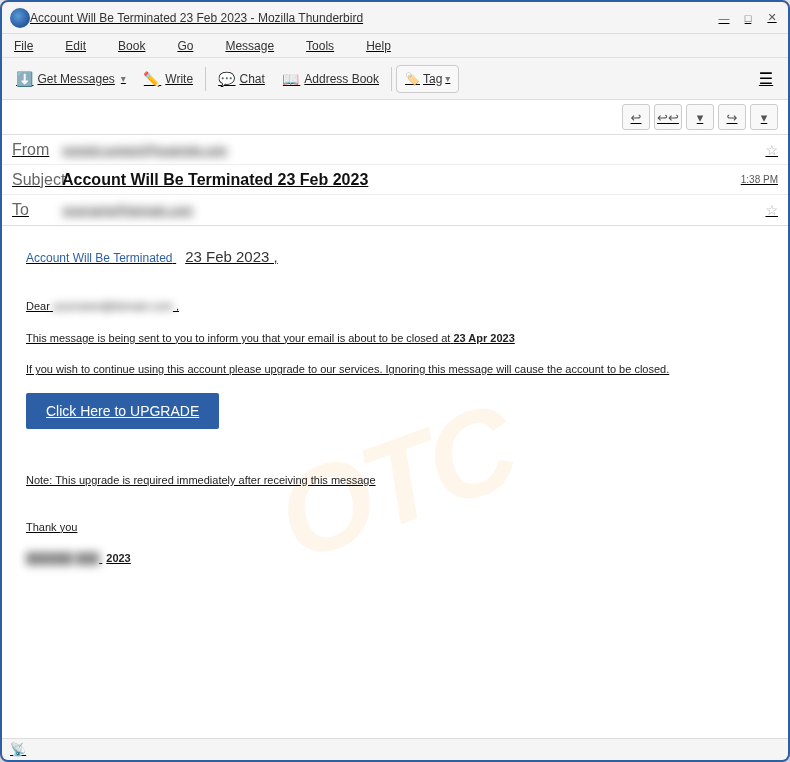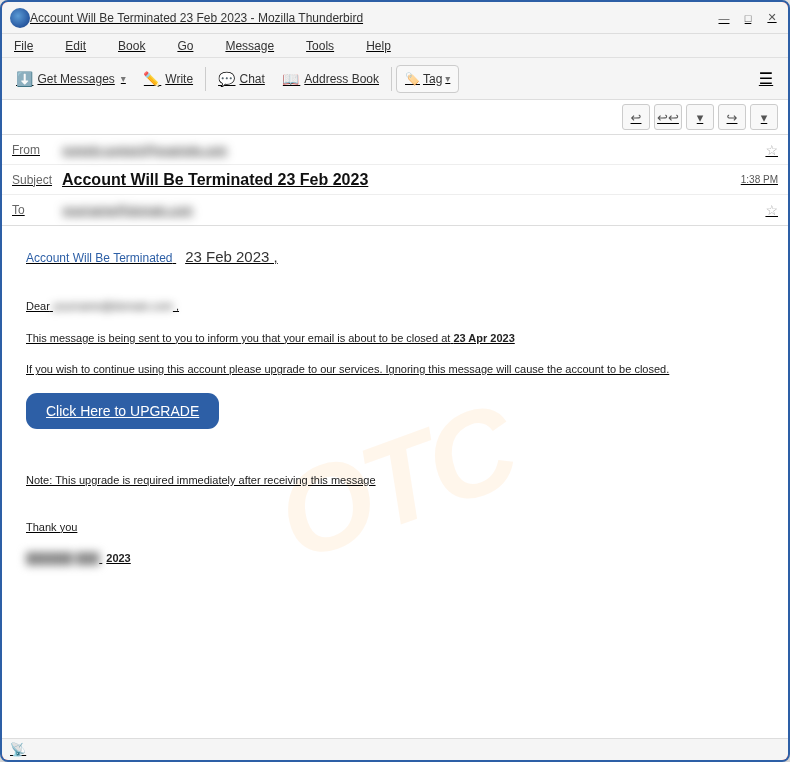--- a/index.html
+++ b/index.html
@@ -125,21 +125,21 @@
     }
     .email-header-row {
       display: flex;
       align-items: center;
       padding: 5px 10px;
       border-bottom: 1px solid #eee;
       min-height: 30px;
     }
     .email-header-row:last-child { border-bottom: none; }
     .header-label {
-      font-size: 12px;
+      font-size: 16px;
       color: #666;
       width: 50px;
       flex-shrink: 0;
     }
     .header-value {
       flex: 1;
       font-size: 12px;
       color: #888;
     }
     .header-value.blurred {
@@ -242,21 +242,21 @@
     .upgrade-btn {
       display: inline-block;
       background: #2d5fa6;
       color: #fff;
       padding: 10px 20px;
       font-size: 14px;
       font-weight: 500;
       text-decoration: underline;
       cursor: pointer;
       border: none;
-      border-radius: 11px;
+      border-radius: 2px;
       margin-bottom: 14px;
     }
     .footer-blurred {
       filter: blur(4px);
       display: inline-block;
       color: #888;
     }
     
     .statusbar {
       height: 22px;

